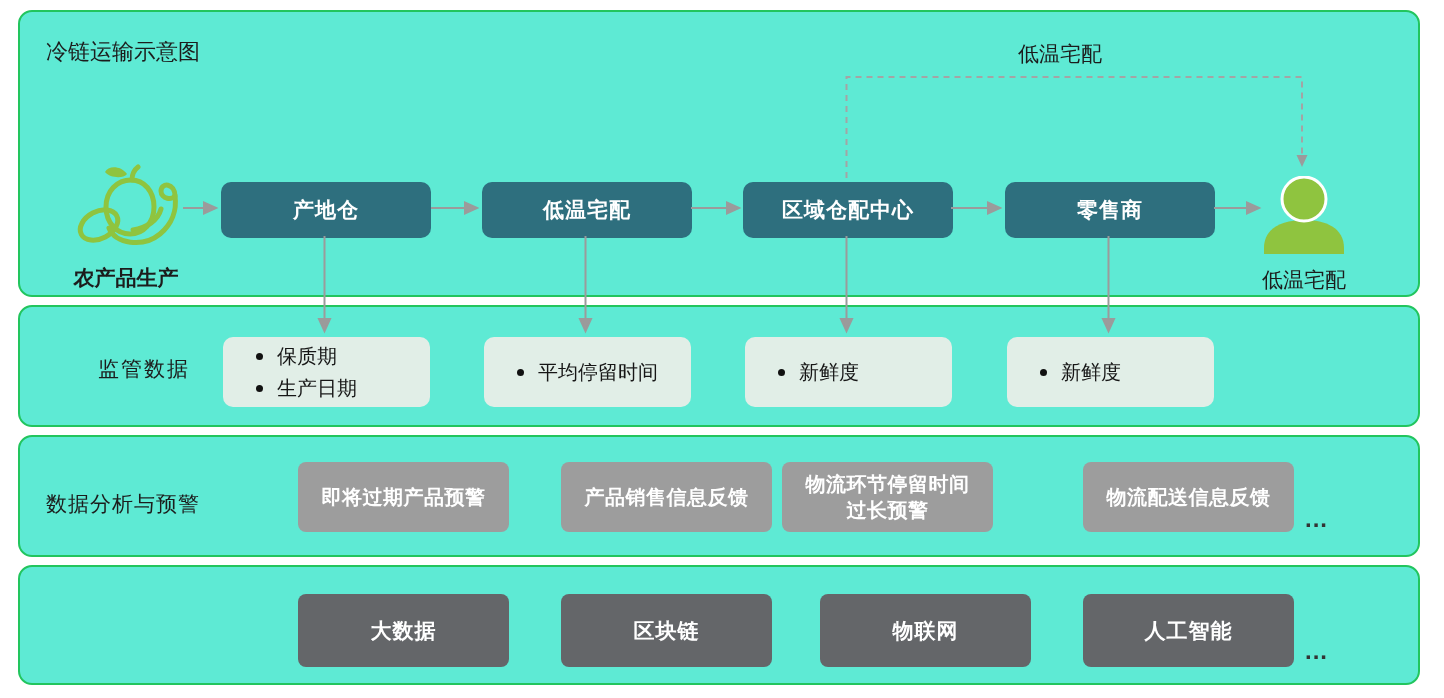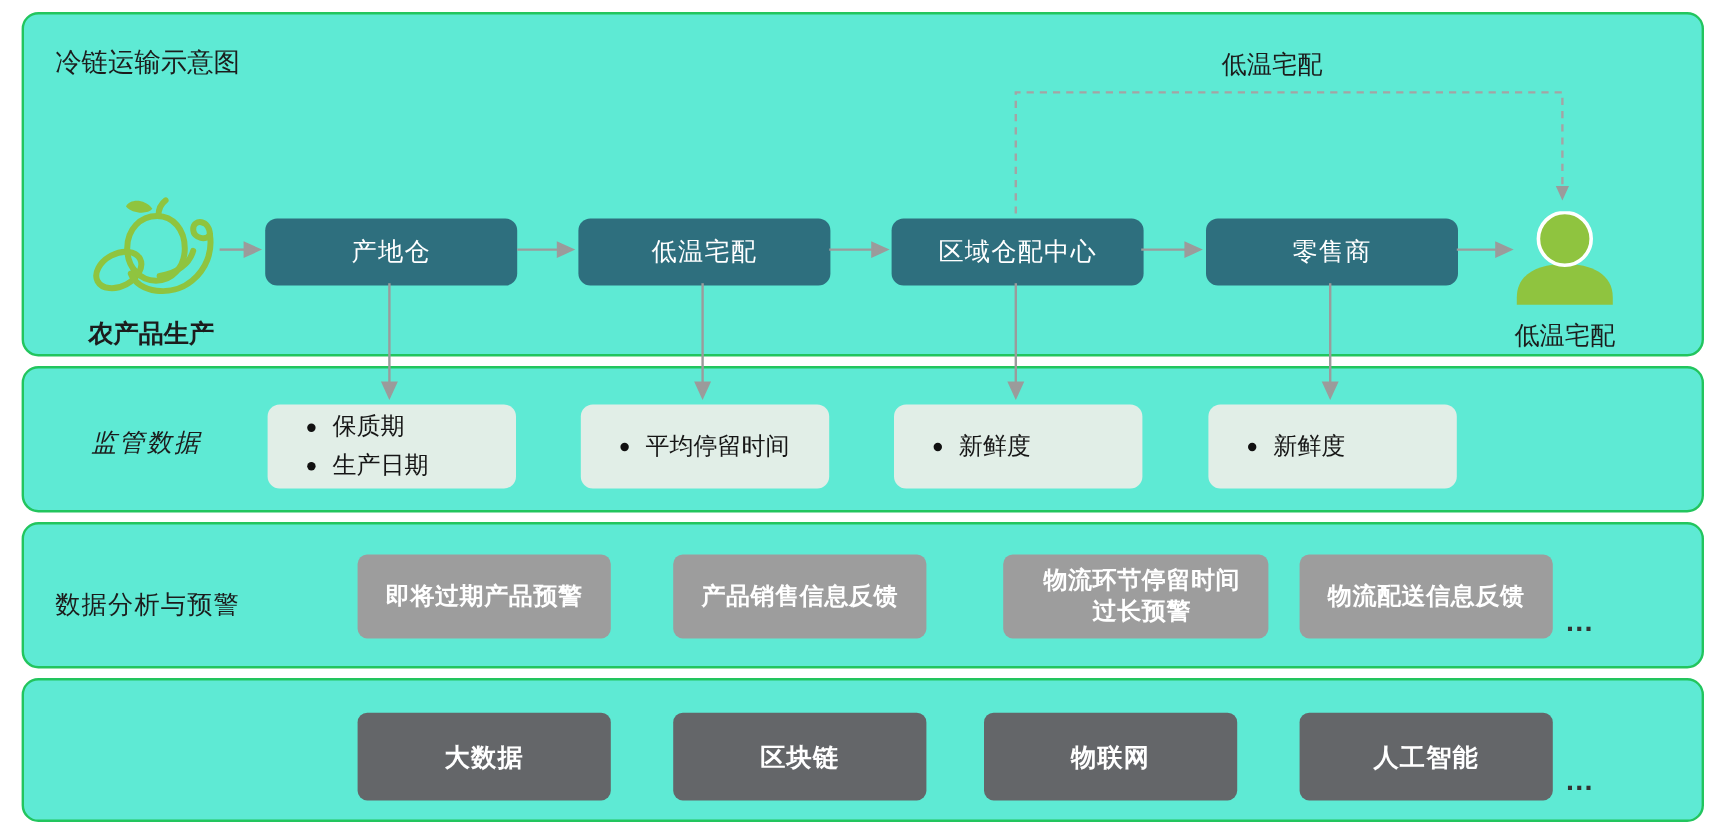--- a/index.html
+++ b/index.html
@@ -11,27 +11,27 @@
     position:absolute; left:18px; width:1402px; box-sizing:border-box;
     border:2px solid #22c55e; border-radius:14px; background:#5eead4;
   }
   .panel-flow   { top:10px;  height:287px; }
   .panel-sup    { top:305px; height:122px; }
   .panel-ana    { top:435px; height:122px; }
   .panel-tech   { top:565px; height:120px; }
 
   .panel-title { position:absolute; font-size:22px; color:#1c1c1c; white-space:nowrap; }
   .t-flow { left:26px; top:25px; }
-  .t-sup  { left:56px; top:48px; font-size:21px; letter-spacing:2px;font-style:italic; }
+  .t-sup  { left:78px; top:48px; font-size:21px; letter-spacing:2px; }
   .t-ana  { left:26px; top:53px; font-size:21px; letter-spacing:1px; }
   .t-tech { left:26px; top:53px; font-size:21px; letter-spacing:1px; }
 
   .flow-node {
     position:absolute; top:170px; width:210px; height:56px; border-radius:10px;
-    background:var(--teal,#2e6f7e); color:#fff; font-size:21px; font-weight:normal;
+    background:var(--teal,#2e6f7e); color:#fff; font-size:21px; font-weight:bold;
     display:flex; align-items:center; justify-content:center; letter-spacing:1px; white-space:nowrap;
   }
   .icon-box { position:absolute; }
   .actor-label { position:absolute; font-size:21px; text-align:center; white-space:nowrap; }
   .src-label  { left:46px;  top:252px; width:120px;font-weight:bold; }
   .cons-label { left:1222px; top:254px; width:124px; }
   .home-label { position:absolute; left:998px; top:28px; font-size:21px; white-space:nowrap;font-family:Liberation Mono, monospace; }
 
   .sup-box {
     position:absolute; top:30px; width:207px; height:70px; border-radius:10px;
@@ -131,21 +131,21 @@
           </div>
         </div>
       </div>
   </section>
 
   <section class="panel panel-ana">
     <div class="panel-title t-ana">数据分析与预警</div>
     <div id="ana-boxes">
         <div class="ana-box" style="left: 278px;">即将过期产品预警</div>
         <div class="ana-box" style="left: 541px;">产品销售信息反馈</div>
-        <div class="ana-box" style="left: 816px; padding-left: 10px;">物流环节停留时间
+        <div class="ana-box" style="left: 762px;">物流环节停留时间
 过长预警</div>
         <div class="ana-box" style="left: 1063px;">物流配送信息反馈</div>
       </div>
     <div class="more-dots more-ana">...</div>
   </section>
 
   <section class="panel panel-tech">
     <div id="tech-boxes">
         <div class="tech-box" style="left: 278px;">大数据</div>
         <div class="tech-box" style="left: 541px;">区块链</div>

